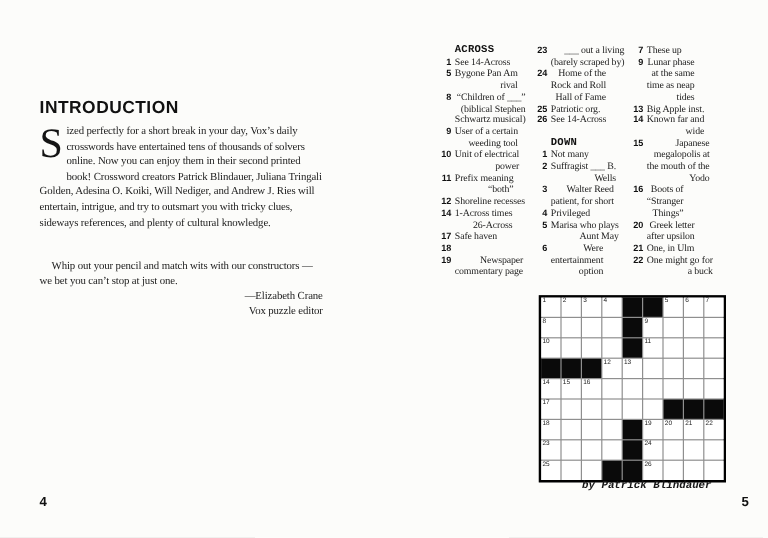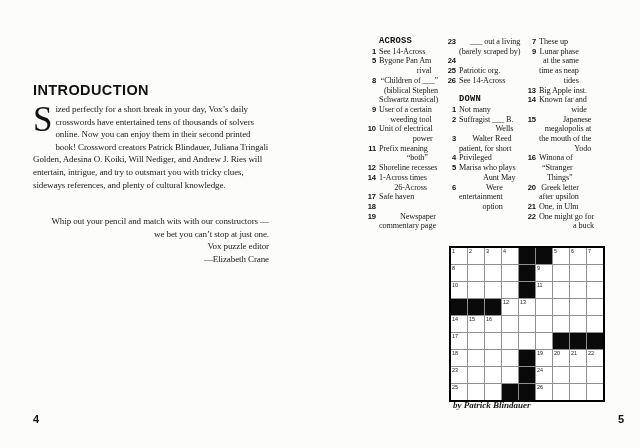--- a/index.html
+++ b/index.html
@@ -12,21 +12,21 @@
   
   .title {
     position:absolute; left:33px; top:82px; width:234px;
     font-family:"Liberation Sans", sans-serif; font-weight:bold;
     font-size:14.5px; letter-spacing:0.4px; color:#111;
   }
   .intro {
     position:absolute; left:33px; top:103px; width:236px;
     font-size:9px; line-height:12.6px; letter-spacing:-0.1px;
   }
-  .p1, .p2, .sig { white-space:pre-line;text-align:right; }
+  .p1, .p2, .sig { white-space:pre-line; }
   .dropcap {
     float:left; font-size:35px; line-height:30px; height:37px;
     margin:2px 3px 0 0; color:#141414;
   }
   .p2 { text-indent:10px;margin-top:24px; }
   .sig { text-align:right; }
   
   .cluecol {
     position:absolute; top:37px; width:79px;
     font-size:8.2px; line-height:9.7px; letter-spacing:-0.1px;
@@ -52,22 +52,22 @@
     gap:1px; width:152px; background:#8f8f8f; border:2px solid #000;
   }
   .cell { background:#fff; position:relative; }
   .cell.black { background:#0a0a0a; }
   .cell .num {
     position:absolute; top:0; left:1px;
     font-family:"Liberation Sans", sans-serif;
     font-size:5.4px; line-height:6.5px; color:#222; letter-spacing:0;
   }
   .byline {
-    position:absolute; left:453px; top:400px; width:156px; text-align:left;
-    font-family:Liberation Serif, serif; font-weight:bold; font-style:italic;
+    position:absolute; left:437px; top:400px; width:156px; text-align:right;
+    font-family:Liberation Mono, monospace; font-weight:bold; font-style:italic;
     font-size:9px; color:#161616;
   }
   
   .pagenum {
     position:absolute; font-family:"Liberation Sans", sans-serif;
     font-weight:bold; font-size:11px; color:#111;
   }
   #pn-left { left:33px; top:413px; }
   #pn-right { left:600px; top:413px; width:24px; text-align:right; }
 </style>
@@ -82,22 +82,22 @@
     <span class="dropcap">S</span>
     <span class="p1">ized perfectly for a short break in your day, Vox’s daily
 crosswords have entertained tens of thousands of solvers
 online. Now you can enjoy them in their second printed
 book! Crossword creators Patrick Blindauer, Juliana Tringali
 Golden, Adesina O. Koiki, Will Nediger, and Andrew J. Ries will
 entertain, intrigue, and try to outsmart you with tricky clues,
 sideways references, and plenty of cultural knowledge.</span>
     <div class="p2">Whip out your pencil and match wits with our constructors —
 we bet you can’t stop at just one.</div>
+    <div class="sig">—Elizabeth Crane</div>
     <div class="sig">Vox puzzle editor</div>
-    <div class="sig">—Elizabeth Crane</div>
   </div>
 
   <div class="pagenum" id="pn-left">4</div>
 
   <div class="cluecol" id="cluecol1">
       <div class="clue-header">ACROSS</div>
       <div class="clue">
         <span class="cnum">1</span>
         <span class="ctext">See 14-Across</span>
       </div>
@@ -150,20 +150,23 @@
       </div>
     </div>
   <div class="cluecol" id="cluecol2">
       <div class="clue">
         <span class="cnum">23</span>
         <span class="ctext">___ out a living
 (barely scraped by)</span>
       </div>
       <div class="clue">
         <span class="cnum">24</span>
+        <span class="ctext">Home of the
+Rock and Roll
+Hall of Fame</span>
       </div>
       <div class="clue">
         <span class="cnum">25</span>
         <span class="ctext">Patriotic org.</span>
       </div>
       <div class="clue">
         <span class="cnum">26</span>
         <span class="ctext">See 14-Across</span>
       </div>
       <div class="colspacer"></div>
@@ -221,21 +224,21 @@
       </div>
       <div class="clue">
         <span class="cnum">15</span>
         <span class="ctext">Japanese
 megalopolis at
 the mouth of the
 Yodo</span>
       </div>
       <div class="clue">
         <span class="cnum">16</span>
-        <span class="ctext">Winona of
+        <span class="ctext">Boots of
 “Stranger
 Things”</span>
       </div>
       <div class="clue">
         <span class="cnum">20</span>
         <span class="ctext">Greek letter
 after upsilon</span>
       </div>
       <div class="clue">
         <span class="cnum">21</span>

